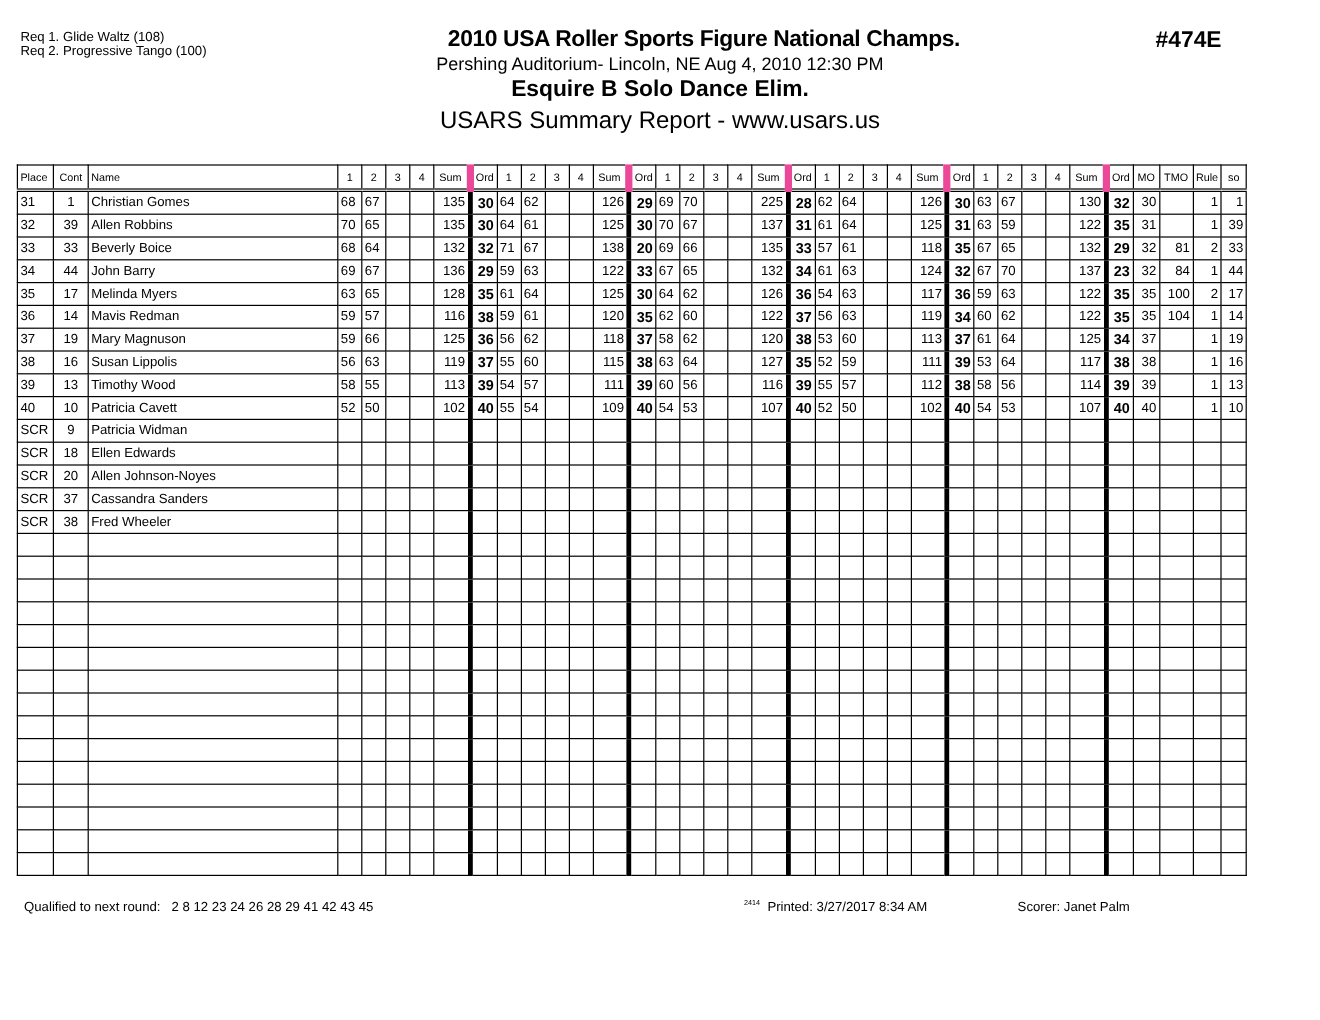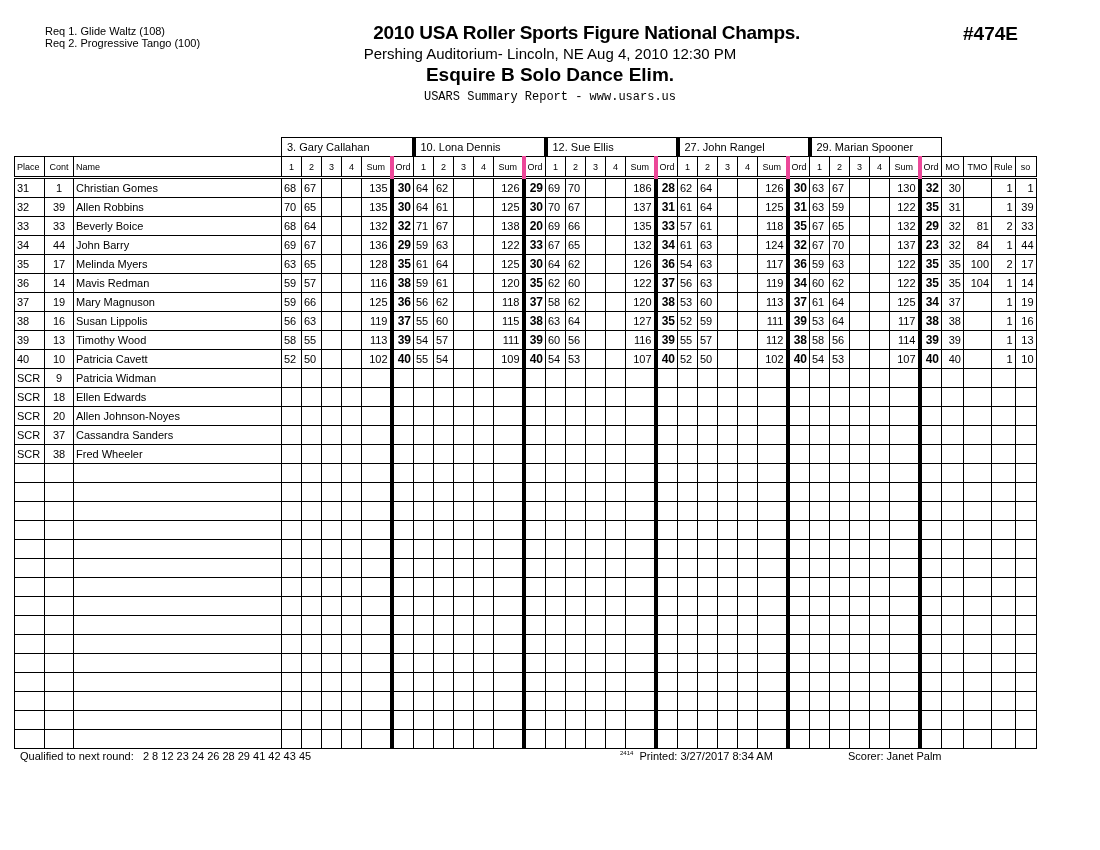--- a/index.html
+++ b/index.html
@@ -1,34 +1,34 @@
 <!DOCTYPE html>
 <html><head>
 <meta charset="utf-8">
 <style>
   html, body { margin:0; padding:0; background:#fff; }
   body { width:1100px; height:850px; position:relative; font-family:"Liberation Sans", sans-serif; color:#000; overflow:hidden; }
-  .req { position:absolute; left:17px; top:25px; font-size:11px; line-height:12px;margin-left:28px; }
+  .req { position:absolute; left:17px; top:25px; font-size:11px; line-height:12px; }
   .hdr { position:absolute; left:300px; width:500px; text-align:center; }
   .t1 { top:22px; font-size:19px; font-weight:bold; letter-spacing:-0.3px;text-align:right; }
   .t2 { top:45px; font-size:15px; }
   .t3 { top:64px; font-size:19px; font-weight:bold; }
-  .t4 { top:90px; font-size:12px;font-family:Liberation Mono, monospace; }
+  .t4 { top:90px; font-size:20px; }
   .evno { position:absolute; left:963px; top:23px; font-size:19px; font-weight:bold; }
 
   table.grid { position:absolute; left:14px; top:137px; border-collapse:collapse; table-layout:fixed; font-size:11px; }
   table.grid td { border:1px solid #000; height:18px; padding:0 2px; white-space:nowrap; overflow:hidden; }
   table.grid tr.judgerow td { height:18px; }
   table.grid tr.judgerow td.blank { border:none; }
   table.grid tr.judgerow td.jname { font-size:11px; padding-left:5px; }
   table.grid tr.colhdr td { font-size:9px; height:19px; border-bottom:3px double #000; }
   table.grid td.c { text-align:center; }
   table.grid td.r { text-align:right; }
   table.grid td.ord { font-weight:bold; font-size:12px; text-align:right; border-left:4px solid #000; }
-  table.grid td.ordh { border-left:4px solid #ec4899;margin-left:36px; }
+  table.grid td.ordh { border-left:6px solid #ec4899;margin-left:36px; }
   table.grid td.jl { border-left:4px solid #000; }
   table.grid td.sum { text-align:right; }
   .footer { position:absolute; top:750px; font-size:11px; }
   .tiny { font-size:6px; vertical-align:top; }
 </style>
 </head>
 <body>
 
 <div class="req">
   <div>Req  1.  Glide Waltz (108)</div>
@@ -74,29 +74,20 @@
       <col style="width: 20px;">
       <col style="width: 20px;">
       <col style="width: 30px;">
       <col style="width: 22px;">
       <col style="width: 22px;">
       <col style="width: 28px;">
       <col style="width: 23px;">
       <col style="width: 21px;">
     </colgroup>
   <tbody id="tb">
-      <tr class="judgerow">
-        <td class="blank" colspan="3"></td>
-        <td class="jname" colspan="6">3.  Gary Callahan</td>
-        <td class="jname jl" colspan="6">10.  Lona Dennis</td>
-        <td class="jname jl" colspan="6">12.  Sue Ellis</td>
-        <td class="jname jl" colspan="6">27.  John Rangel</td>
-        <td class="jname jl" colspan="6">29.  Marian Spooner</td>
-        <td class="blank" colspan="4"></td>
-      </tr>
       <tr class="colhdr">
         <td>Place</td>
         <td class="c">Cont</td>
         <td>Name</td>
         <td class="c">1</td>
         <td class="c">2</td>
         <td class="c">3</td>
         <td class="c">4</td>
         <td class="c">Sum</td>
         <td class="ordh">Ord</td>
@@ -142,21 +133,21 @@
         <td class="">64</td>
         <td class="">62</td>
         <td class=""></td>
         <td class=""></td>
         <td class="sum">126</td>
         <td class="ord">29</td>
         <td class="">69</td>
         <td class="">70</td>
         <td class=""></td>
         <td class=""></td>
-        <td class="sum">186</td>
+        <td class="sum">225</td>
         <td class="ord">28</td>
         <td class="">62</td>
         <td class="">64</td>
         <td class=""></td>
         <td class=""></td>
         <td class="sum">126</td>
         <td class="ord">30</td>
         <td class="">63</td>
         <td class="">67</td>
         <td class=""></td>

